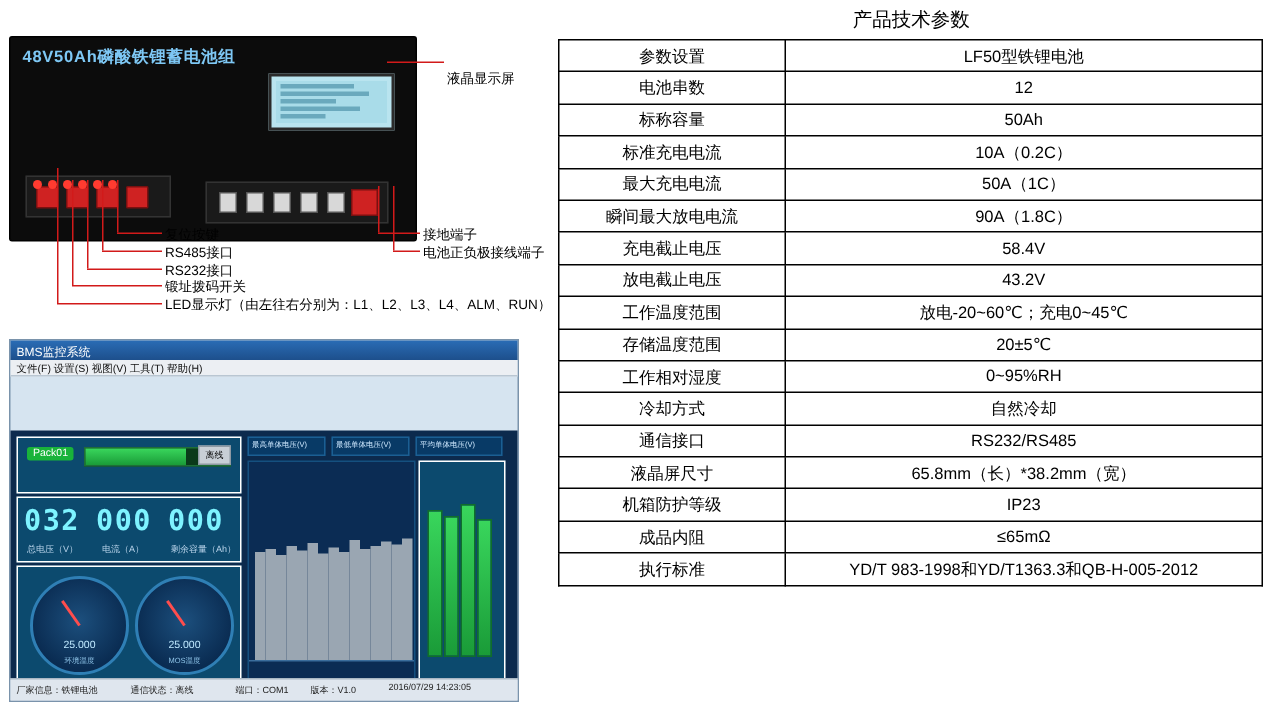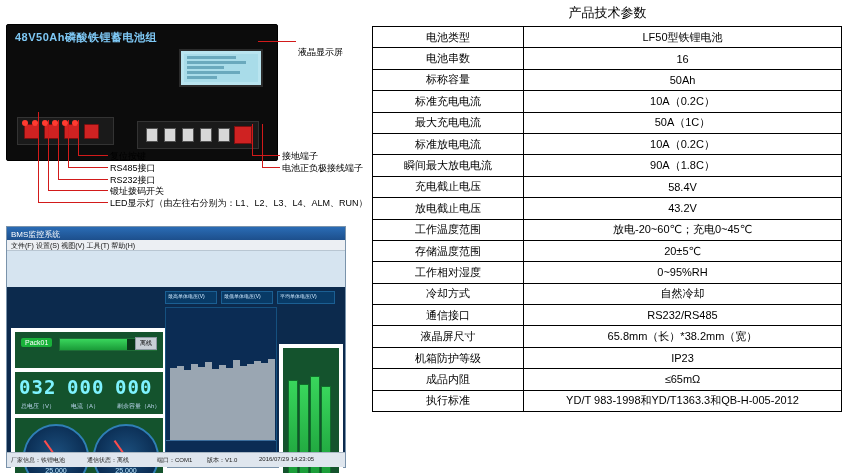--- a/index.html
+++ b/index.html
@@ -49,21 +49,21 @@
   .soft{position:absolute;left:6px;top:226px;width:338px;height:240px;background:#d6e4f0;border:1px solid #7a93ab;}
   .soft-title{height:13px;background:linear-gradient(#2a6cb5,#1d4f8c);color:#fff;font-size:8px;padding:2px 4px;box-sizing:border-box;}
   .soft-menu{height:11px;background:#eceff3;border-bottom:1px solid #b9c6d2;font-size:7px;color:#111;padding:1px 4px;box-sizing:border-box;}
   .soft-tool{height:36px;background:#e8eef5;border-bottom:1px solid #b9c6d2;position:relative;}
   .sel{position:absolute;height:12px;background:#fff;border:1px solid #8ba3b8;font-size:7px;color:#222;padding:1px 2px;box-sizing:border-box;}
   .btn-blue{position:absolute;background:#2f7fd0;color:#fff;font-size:8px;border:1px solid #1b5a99;border-radius:2px;text-align:center;}
   .greybtn{position:absolute;background:#cfd6dd;border:1px solid #9aa7b4;font-size:6px;color:#222;text-align:center;}
   .circle-btn{position:absolute;width:13px;height:13px;border-radius:50%;background:#b9c3cd;border:1px solid #7d8a96;}
 
   .soft-body{position:absolute;left:0;top:60px;right:0;bottom:14px;background:#0c2a4d;}
-  .blkpanel{position:absolute;background:#14532d;border:4px solid #ffffff;margin-top:37px;}
+  .blkpanel{position:absolute;background:#0c4a6e;border:1px solid #ffffff;}
   .pack-label{position:absolute;left:6px;top:6px;background:#19b33a;color:#fff;font-size:7px;padding:1px 4px;border-radius:2px;}
   .pack-bar{position:absolute;left:44px;top:6px;width:96px;height:11px;background:#0a3a1a;border:1px solid #1e6e36;}
   .pack-bar i{display:block;height:100%;width:70%;background:linear-gradient(#39d65c,#1a9b38);}
   .offline{position:absolute;right:6px;top:5px;background:#c8cfd6;font-size:6px;padding:1px 4px;border:1px solid #8e99a3;}
   .digit{position:absolute;color:#7ef3ff;font-size:19px;font-weight:bold;letter-spacing:1px;font-family:"DejaVu Sans Mono",monospace;}
   .dlabel{position:absolute;color:#b8d3ea;font-size:6px;}
   .gauge{position:absolute;width:62px;height:62px;border-radius:50%;background:radial-gradient(circle at 50% 45%,#1c4f7d 0%,#0a2c52 70%);border:2px solid #2f7fb5;}
   .gauge .val{position:absolute;left:0;right:0;bottom:14px;text-align:center;color:#bfe9ff;font-size:7px;}
   .gauge .nm{position:absolute;left:0;right:0;bottom:4px;text-align:center;color:#8fc4e8;font-size:5px;}
   .gauge .needle{position:absolute;left:50%;top:50%;width:2px;height:20px;background:#ff4d4d;transform-origin:50% 100%;transform:translate(-50%,-100%) rotate(-35deg);}
@@ -229,42 +229,38 @@
         <span style="left:252px;">2016/07/29 14:23:05</span>
       </div>
     </div>
   </div>
 
   <div class="right">
     <div class="tbl-title">产品技术参数</div>
     <table>
       <tbody id="spec-body">
           <tr>
-            <td class="k">电池类型</td>
+            <td class="k">参数设置</td>
             <td>LF50型铁锂电池</td>
           </tr>
           <tr>
             <td class="k">电池串数</td>
-            <td>16</td>
+            <td>12</td>
           </tr>
           <tr>
             <td class="k">标称容量</td>
             <td>50Ah</td>
           </tr>
           <tr>
             <td class="k">标准充电电流</td>
             <td>10A（0.2C）</td>
           </tr>
           <tr>
             <td class="k">最大充电电流</td>
             <td>50A（1C）</td>
-          </tr>
-          <tr>
-            <td class="k">标准放电电流</td>
-            <td>10A（0.2C）</td>
           </tr>
           <tr>
             <td class="k">瞬间最大放电电流</td>
             <td>90A（1.8C）</td>
           </tr>
           <tr>
             <td class="k">充电截止电压</td>
             <td>58.4V</td>
           </tr>
           <tr>

